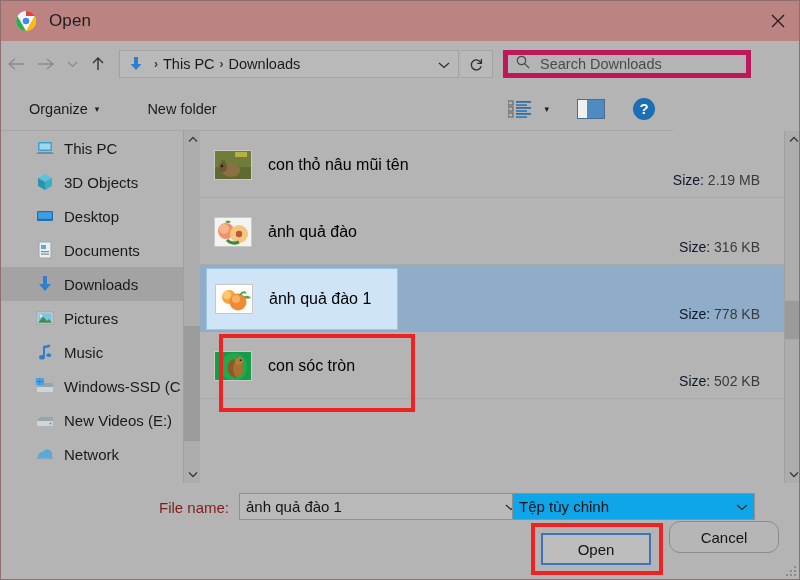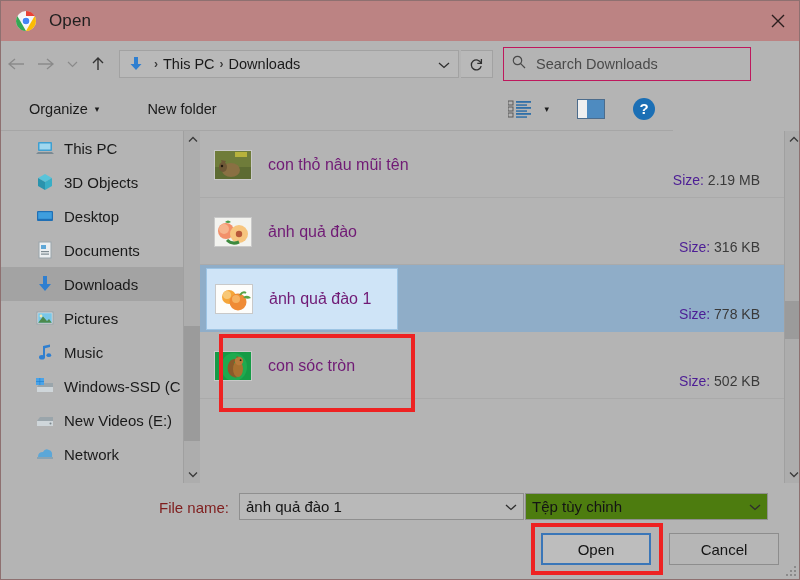--- a/index.html
+++ b/index.html
@@ -54,22 +54,22 @@
   #dl-crumb-icon { width: 18px; height: 18px; margin: 0 4px 0 3px; position: relative; }
   .crumb-sep { color: #3c3c3c; font-size: 12px; margin: 0 5px; font-weight: bold; }
   .crumb { font-size: 14.5px; color: #1a1a1a; white-space: nowrap; }
   #addr-caret { margin-left: auto; color: #2e2e2e; padding-right: 4px; }
   #refresh-btn {
     width: 32px; height: 28px; margin-left: 2px;
     background: #b9b9b9; border: 1px solid #a2a2a2; border-left: none;
     display: flex; align-items: center; justify-content: center; color: #2e2e2e;
   }
   #searchbox {
-    width: 248px; height: 34px; margin-left: 10px;
-    background: #b4b4b4; border: 1px solid #be185d;
+    width: 248px; height: 28px; margin-left: 10px;
+    background: #b4b4b4; border: 5px solid #be185d;
     display: flex; align-items: center; padding: 0 8px;
   }
   #search-placeholder { font-size: 14.5px; color: #4a4a4a; margin-left: 10px; }
 
   
   #cmdbar {
     position: absolute; left: 0; top: 86px; width: 672px; height: 44px;
     display: flex; align-items: center; background: #b4b4b4;
     border-bottom: 1px solid #a6a6a6;
   }
@@ -127,59 +127,59 @@
     position: absolute; left: 6px; top: 4px; height: 59px;
     display: flex; align-items: center;
   }
   .file-row.selected .file-name-cell {
     background: #cfe4f7; border: 1px solid #9dc4e4; width: 192px; top: 3px; height: 62px;
   }
   .thumb {
     width: 38px; height: 30px; margin-left: 8px; flex: 0 0 38px;
     border: 1px solid #c9c9c9; background: #dcdcdc; position: relative; overflow: hidden;
   }
-  .fname { font-size: 16px; color: #701a75; margin-left: 16px; white-space: nowrap; }
+  .fname { font-size: 16px; color: #000000; margin-left: 16px; white-space: nowrap; }
   .fsize {
     position: absolute; right: 24px; bottom: 9px;
     font-size: 14px; color: #3a3a3a; white-space: nowrap;
   }
-  .fsize .lbl { color: #4c1d95; }
+  .fsize .lbl { color: #0f172a; }
 
   #list-scroll {
     width: 17px; height: 352px; background: #adadad; position: relative; border-left: 1px solid #a0a0a0;
   }
 
   
   #footer {
     position: absolute; left: 0; top: 482px; width: 800px; height: 98px; background: #b4b4b4;
   }
   #fname-label {
     position: absolute; left: 158px; top: 498px; font-size: 15px; color: #7f1d1d;
   }
   #fname-input {
     position: absolute; left: 238px; top: 492px; width: 285px; height: 27px;
     background: #b9b9b9; border: 1px solid #8f8f8f;
     display: flex; align-items: center; padding: 0 6px;
     font-size: 15px; color: #141414;
   }
   #fname-caret, #ftype-caret { margin-left: auto; color: #2e2e2e; font-size: 11px; }
   #ftype-select {
-    position: absolute; left: 524px; top: 492px; width: 243px; height: 27px;
-    background: #4d7c0f; border: 1px solid #8f8f8f;
+    position: absolute; left: 511px; top: 492px; width: 243px; height: 27px;
+    background: #0ea5e9; border: 1px solid #8f8f8f;
     display: flex; align-items: center; padding: 4px 6px;
     font-size: 15px; color: #141414;
   }
   .dlg-btn {
     position: absolute; height: 32px; width: 110px;
     background: #b6b6b6; border: 1px solid #8d8d8d;
     display: flex; align-items: center; justify-content: center;
     font-size: 15px; color: #141414;
   }
   #open-btn { left: 540px; top: 532px; border: 2px solid #3a76b8; background: #bdbdbd; }
-  #cancel-btn { left: 668px; top: 532px; }
+  #cancel-btn { left: 668px; top: 520px; border-radius: 11px; }
 
   
   .annot { position: absolute; border: 4px solid #ee2222; pointer-events: none; }
   #annot-row { left: 218px; top: 333px; width: 196px; height: 78px; }
   #annot-open { left: 530px; top: 522px; width: 132px; height: 52px; }
 
   
   #grip { position: absolute; right: 3px; bottom: 3px; width: 12px; height: 12px; }
   #grip i { position: absolute; width: 2px; height: 2px; background: #8a8a8a; }
 </style>

